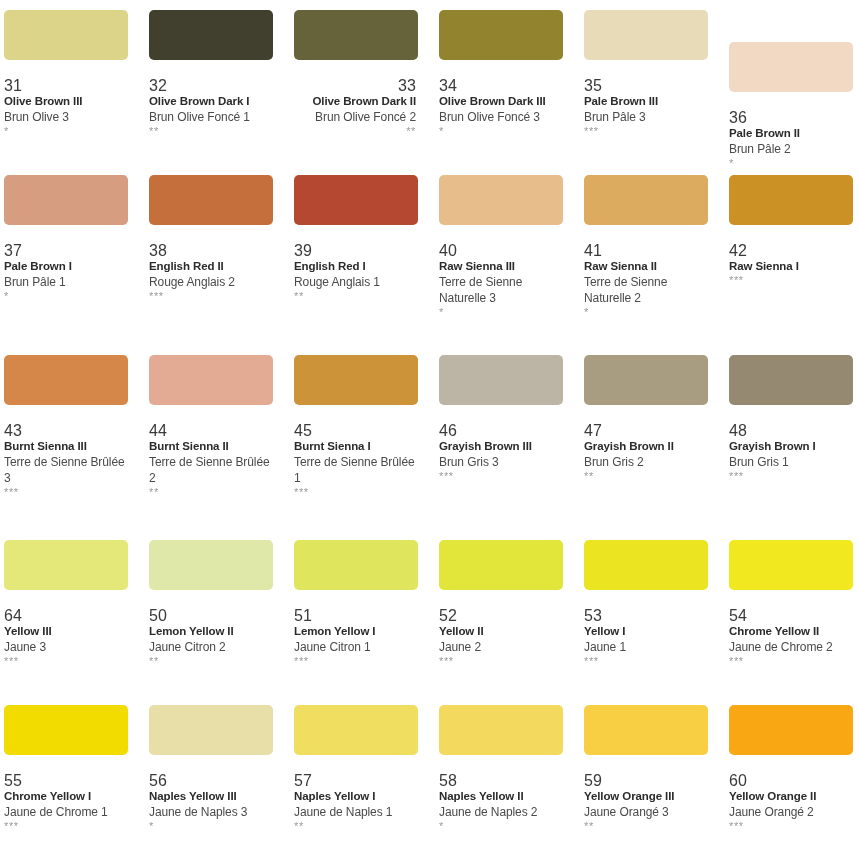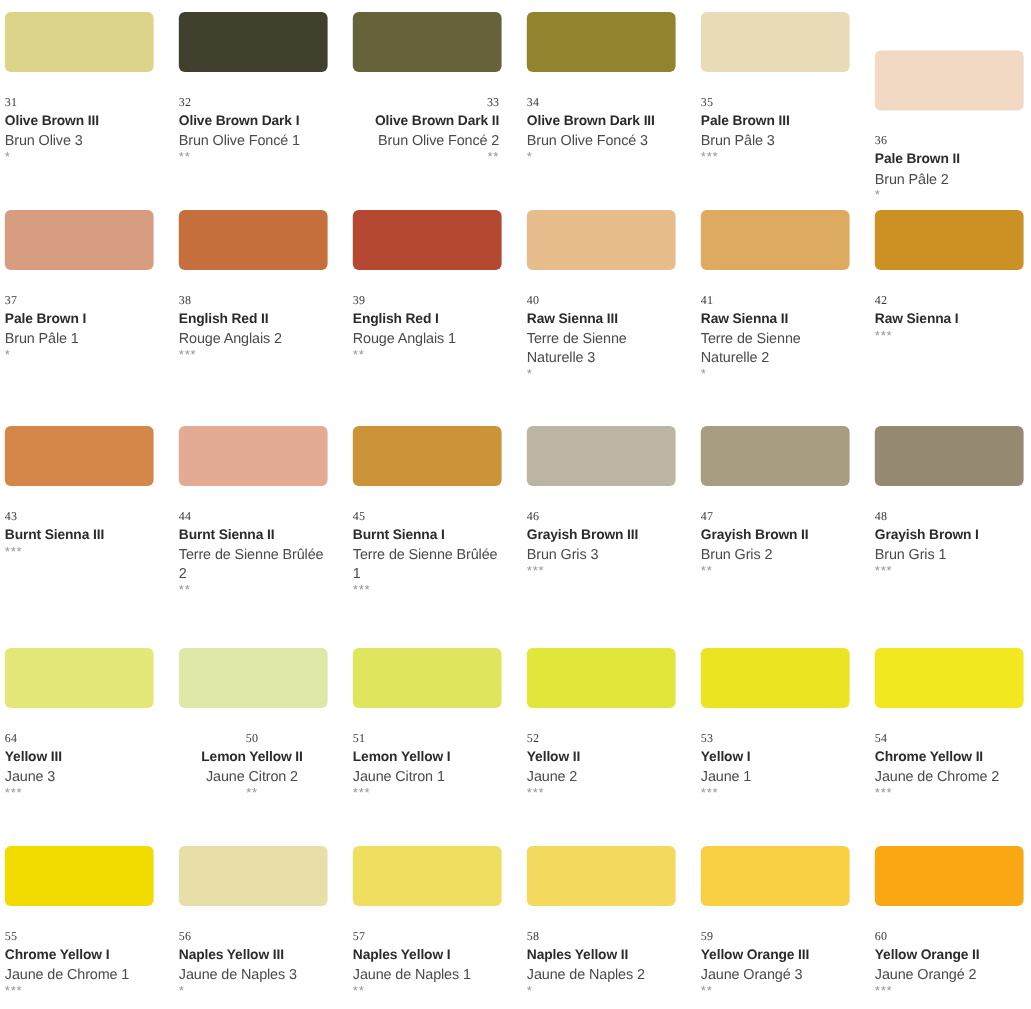--- a/index.html
+++ b/index.html
@@ -38,25 +38,24 @@
     height: 50px;
     border-radius: 5px;
     margin: 0 0 0 4px;
     background: #cccccc;
   }
   .swatch-meta {
     padding: 0 2px 0 4px;
     margin-top: 18px;
   }
   .swatch-number {
-    font-size: 10px;
+    font-size: 16px;
     line-height: 15px;
     color: #3a3a3a;
     letter-spacing: 0.1px;
-    font-family: Liberation Serif, serif;
   }
   .swatch-name {
     font-size: 11.5px;
     line-height: 16px;
     font-weight: bold;
     color: #2b2b2b;
     letter-spacing: -0.1px;
   }
   .swatch-fr {
     font-size: 12px;
@@ -186,20 +185,21 @@
           <div class="swatch-rating">***</div>
         </div>
       </div>
     </div>
     <div class="swatch-row" style="top: 355px;">
       <div class="swatch-cell" style="left: 0px;">
         <div class="swatch-chip" style="background: rgb(213, 135, 74);"></div>
         <div class="swatch-meta">
           <div class="swatch-number">43</div>
           <div class="swatch-name">Burnt Sienna III</div>
+          <div class="swatch-fr">Terre de Sienne Brûlée 3</div>
           <div class="swatch-rating">***</div>
         </div>
       </div>
       <div class="swatch-cell" style="left: 145px;">
         <div class="swatch-chip" style="background: rgb(227, 171, 148);"></div>
         <div class="swatch-meta">
           <div class="swatch-number">44</div>
           <div class="swatch-name">Burnt Sienna II</div>
           <div class="swatch-fr">Terre de Sienne Brûlée 2</div>
           <div class="swatch-rating">**</div>
@@ -245,21 +245,21 @@
     <div class="swatch-row" style="top: 540px;">
       <div class="swatch-cell" style="left: 0px;">
         <div class="swatch-chip" style="background: rgb(228, 232, 120);"></div>
         <div class="swatch-meta">
           <div class="swatch-number">64</div>
           <div class="swatch-name">Yellow III</div>
           <div class="swatch-fr">Jaune 3</div>
           <div class="swatch-rating">***</div>
         </div>
       </div>
-      <div class="swatch-cell" style="left: 145px; text-align: center;">
+      <div class="swatch-cell" style="left: 145px;">
         <div class="swatch-chip" style="background: rgb(223, 231, 169);"></div>
         <div class="swatch-meta">
           <div class="swatch-number">50</div>
           <div class="swatch-name">Lemon Yellow II</div>
           <div class="swatch-fr">Jaune Citron 2</div>
           <div class="swatch-rating">**</div>
         </div>
       </div>
       <div class="swatch-cell" style="left: 290px;">
         <div class="swatch-chip" style="background: rgb(223, 230, 94);"></div>

